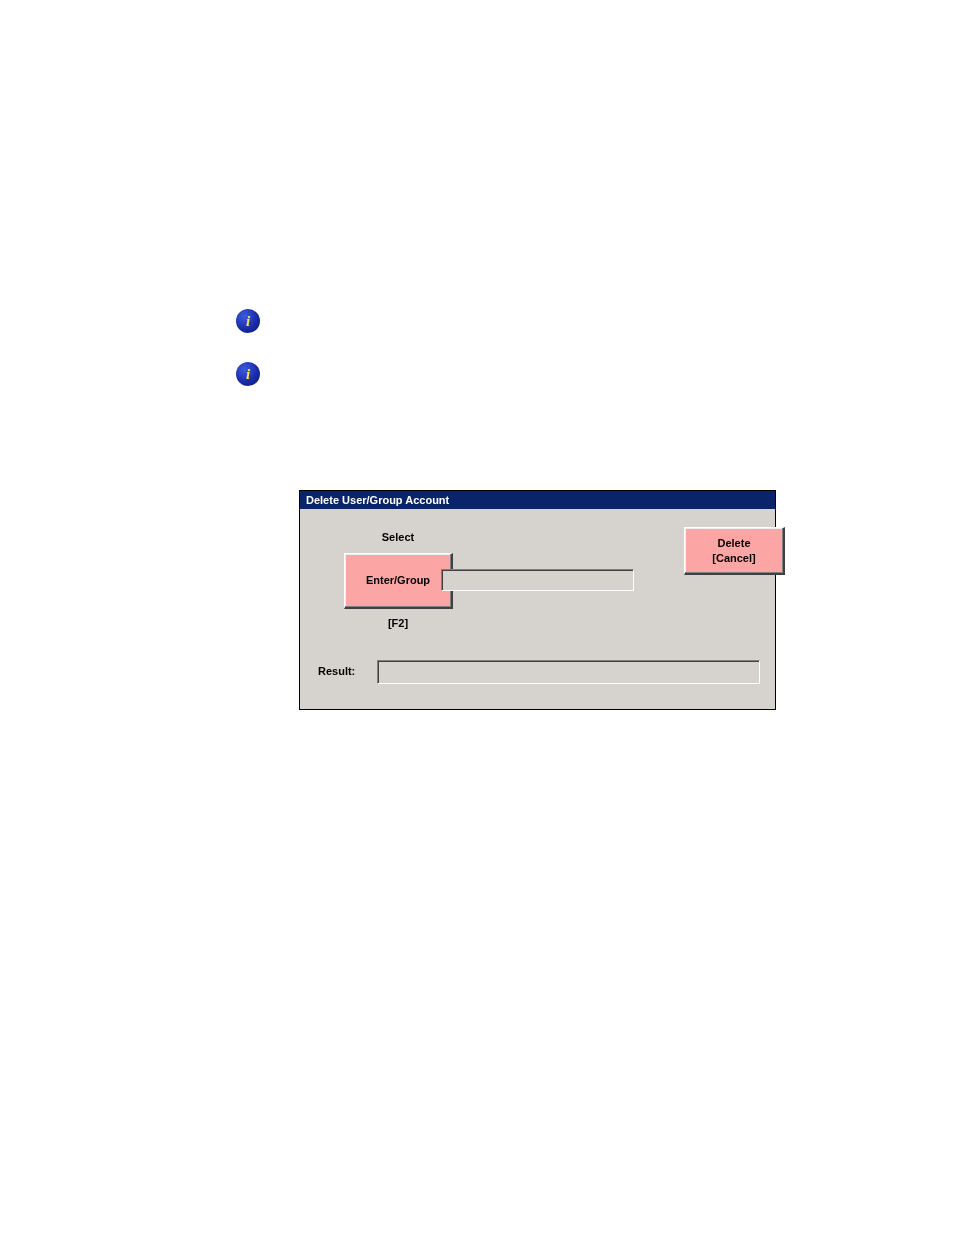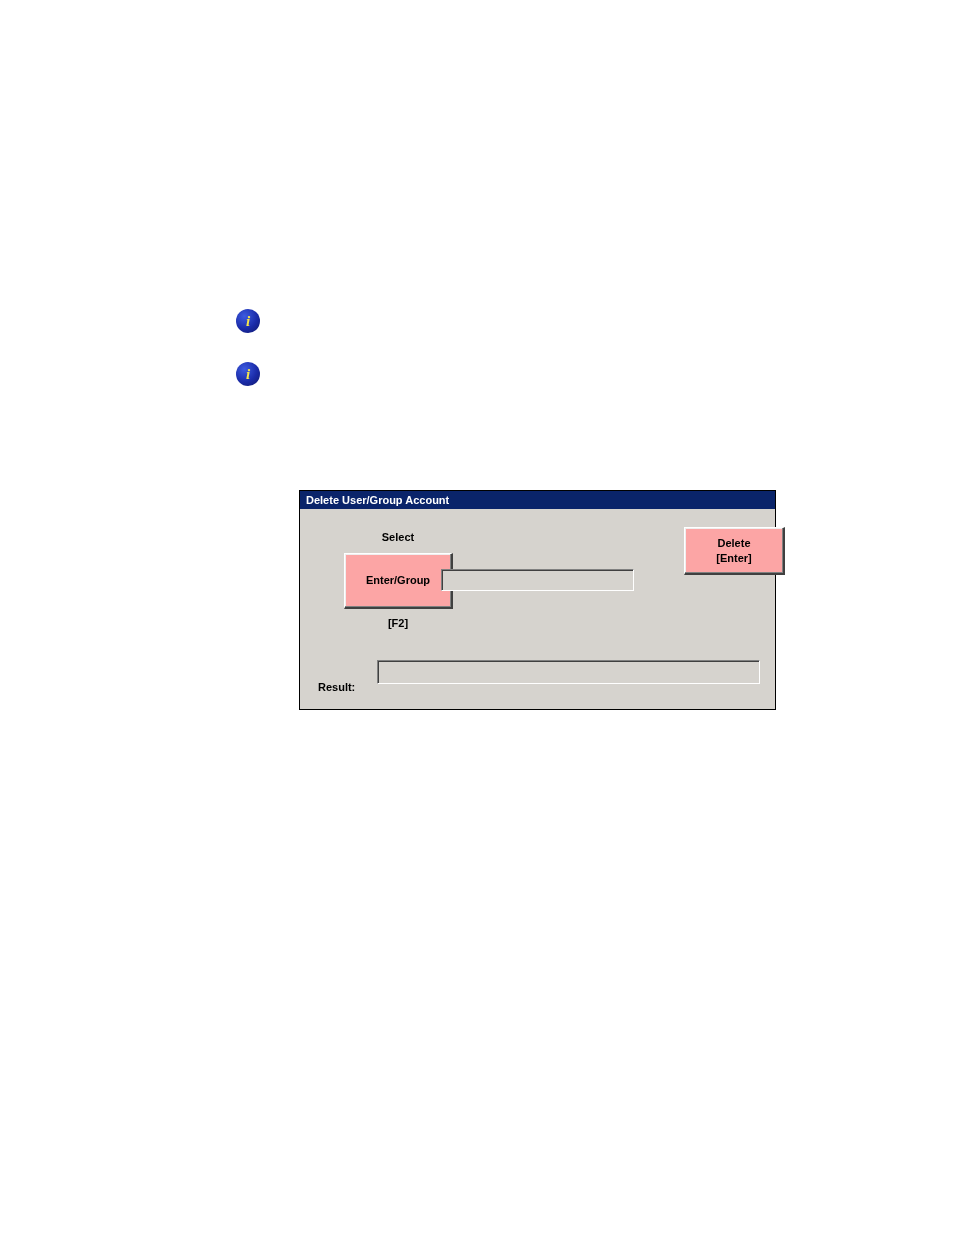--- a/index.html
+++ b/index.html
@@ -118,21 +118,20 @@
       width: 193px;
       height: 22px;
     }
     .result-label {
       position: absolute;
       left: 18px;
       top: 156px;
       font-size: 11px;
       font-weight: bold;
       color: #000000;
-      margin-top: 16px;
     }
     .field-result {
       left: 77px;
       top: 151px;
       width: 383px;
       height: 24px;
     }
   </style>
 </head>
 <body>
@@ -155,21 +154,21 @@
       <span>Enter/Group</span>
       <span>[F2]</span>
     </div>
 
     <div class="text-field field-usergroup">
       <span></span>
     </div>
 
     <div class="btn btn-raised btn-delete">
       <span>Delete</span>
-      <span>[Enter]</span>
+      <span>[Cancel]</span>
     </div>
 
 
     <div class="result-label">Result:</div>
 
     <div class="text-field field-result">
       <span></span>
     </div>
 
   </div>

